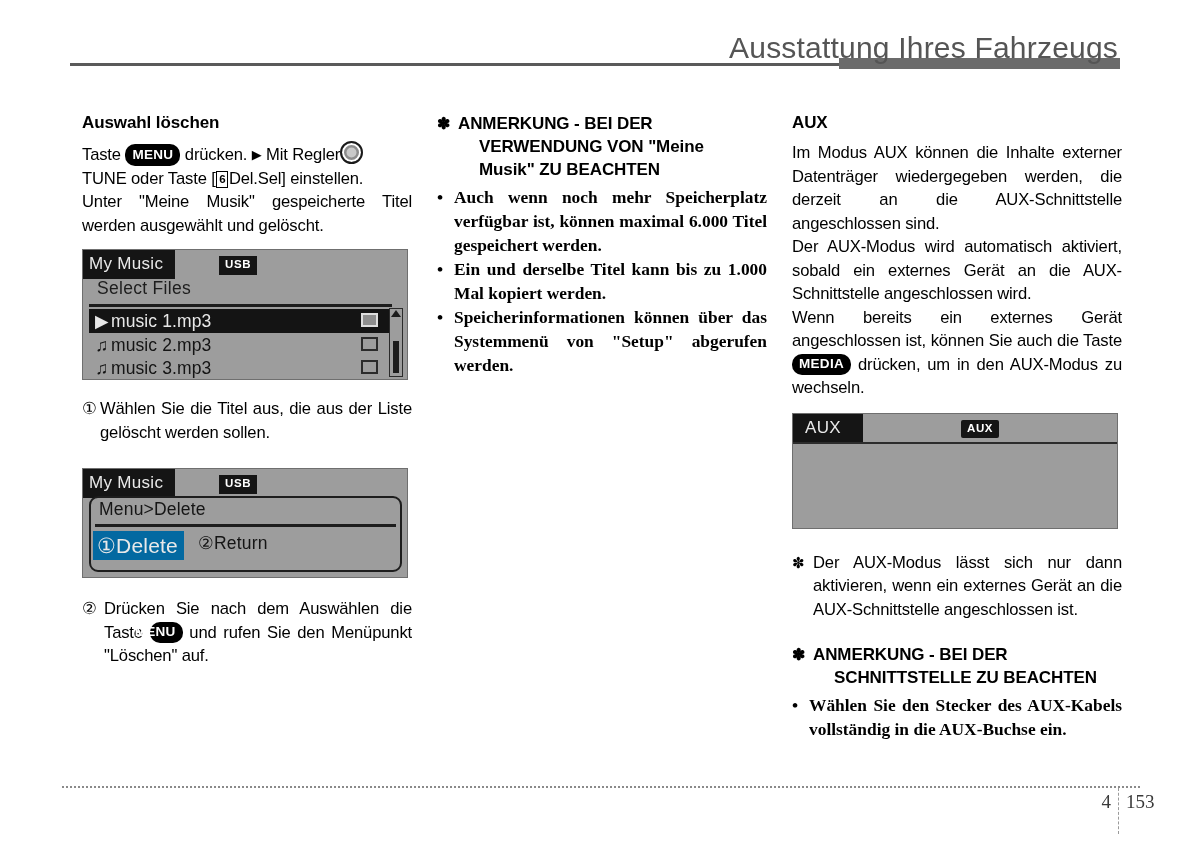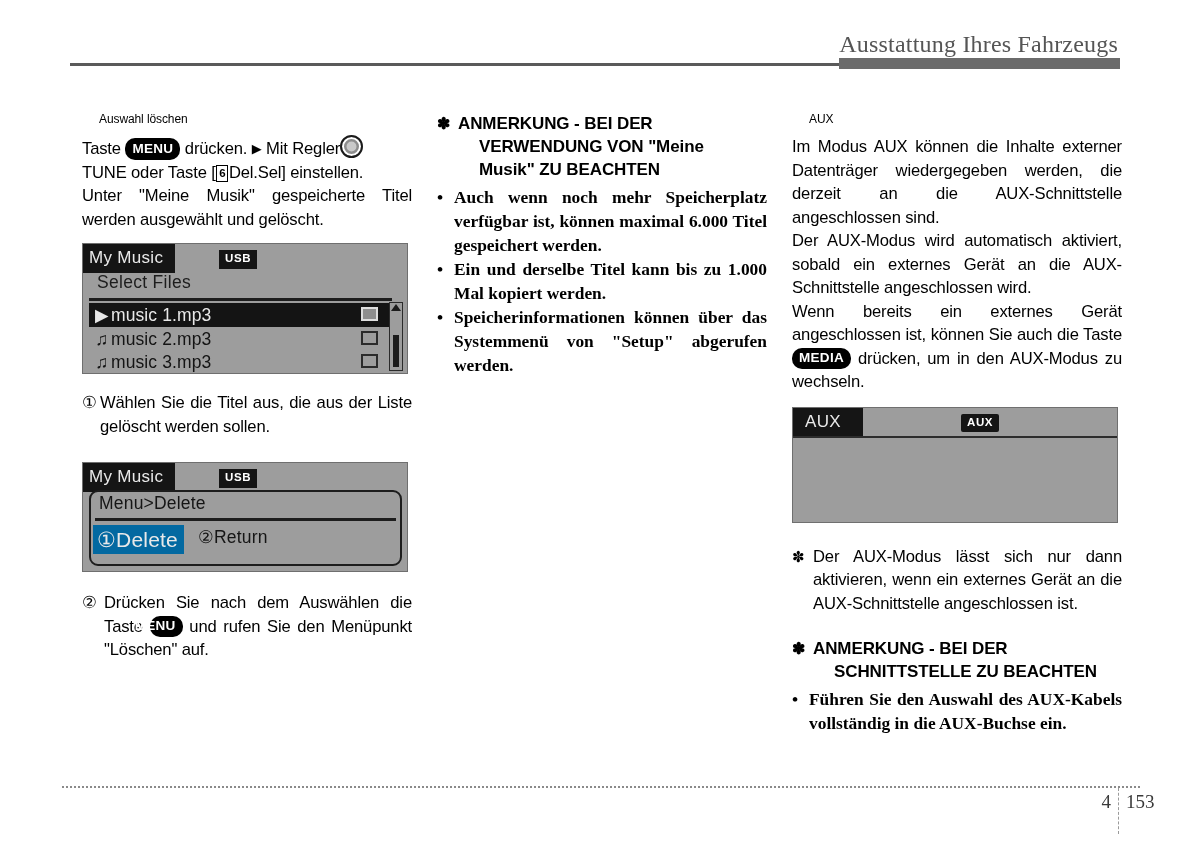--- a/index.html
+++ b/index.html
@@ -20,22 +20,22 @@
   #header {
     position: absolute;
     left: 0; top: 0;
     width: 1200px;
     height: 92px;
   }
   #header-title {
     position: absolute;
     right: 82px;
     top: 31px;
-    font-family: Liberation Serif, serif;
-    font-size: 24px;
+    font-family: Liberation Sans, sans-serif;
+    font-size: 30px;
     letter-spacing: 0.2px;
     color: #555555;
     white-space: nowrap;
   }
   #header-rule-thin {
     position: absolute;
     left: 70px;
     top: 63px;
     width: 769px;
     height: 3px;
@@ -54,23 +54,23 @@
   .col {
     position: absolute;
     top: 112px;
   }
   #col-left  { left: 82px;  width: 330px; }
   #col-mid   { left: 437px; width: 330px; }
   #col-right { left: 792px; width: 330px; }
 
   
   h2.section-title {
-    font-size: 12px;
-    font-weight: normal;
-    margin: 0 0 8px 17px;
+    font-size: 17px;
+    font-weight: bold;
+    margin: 0 0 8px 0;
     line-height: 1.25;
     letter-spacing: -0.1px;
   }
   p.body {
     font-size: 16.6px;
     line-height: 23.5px;
     margin: 0;
     text-align: justify;
     letter-spacing: -0.15px;
   }
@@ -506,21 +506,21 @@
   <p class="star-note" style="margin-top:22px;">
     <span class="star">✽</span><span>Der AUX-Modus lässt sich nur dann aktivieren, wenn ein externes Gerät an die AUX-Schnittstelle angeschlossen ist.</span>
   </p>
 
   <p class="note-head" style="margin-top:22px;">
     <span class="star">✽</span><span>ANMERKUNG - BEI DER</span>
     <span class="cont">SCHNITTSTELLE ZU BEACHTEN</span>
   </p>
   <ul class="note-list">
     <li>
-      <span class="bull">•</span><span>Führen Sie den Auswahl des AUX-Kabels vollständig in die AUX-Buchse ein.</span>
+      <span class="bull">•</span><span>Wählen Sie den Stecker des AUX-Kabels vollständig in die AUX-Buchse ein.</span>
     </li>
   </ul>
 </div>
 
 <div id="footer-dots"></div>
 <div id="footer-vline"></div>
 <div id="footer-chapter">4</div>
 <div id="footer-page">153</div>
 
 </body></html>

